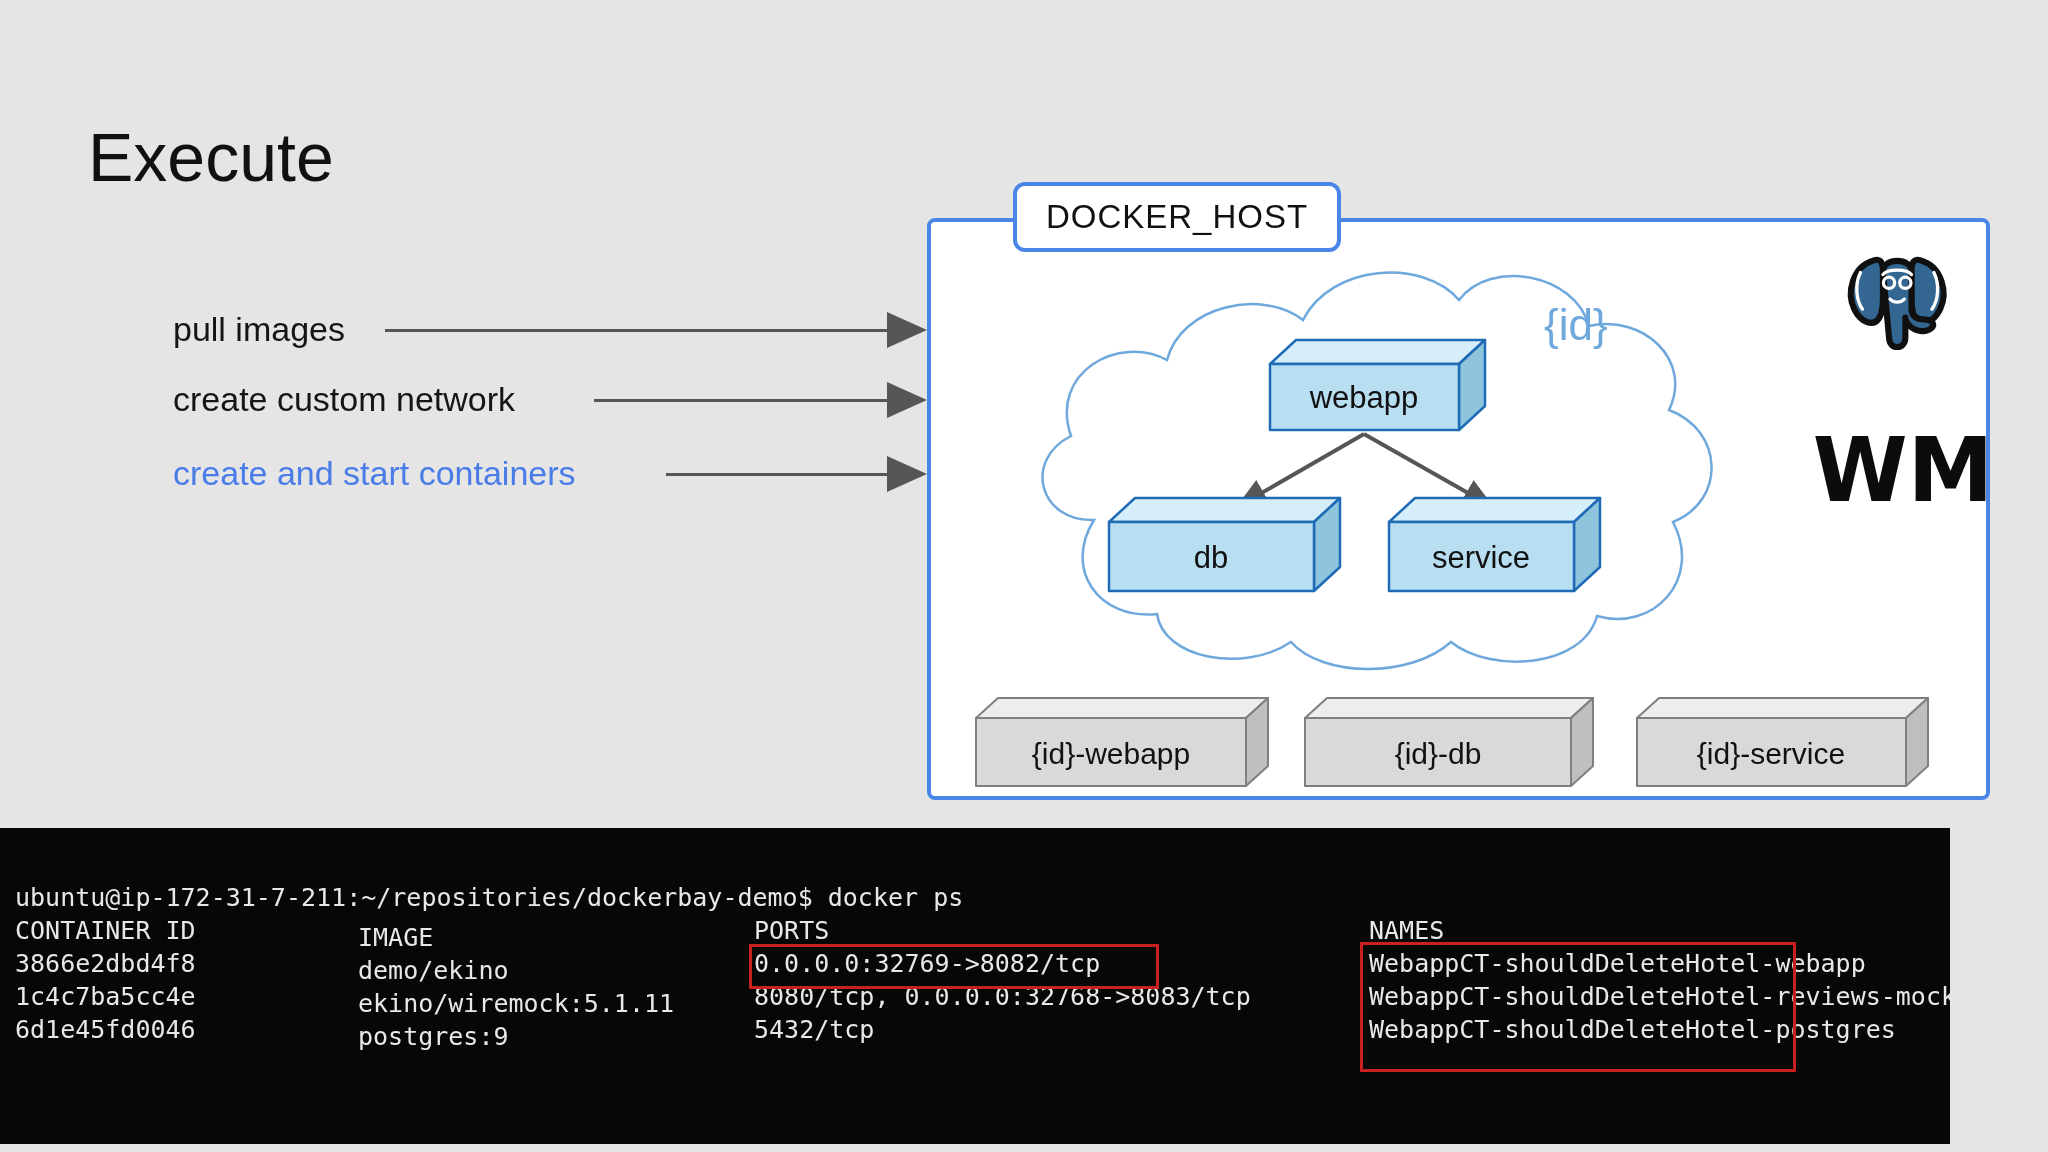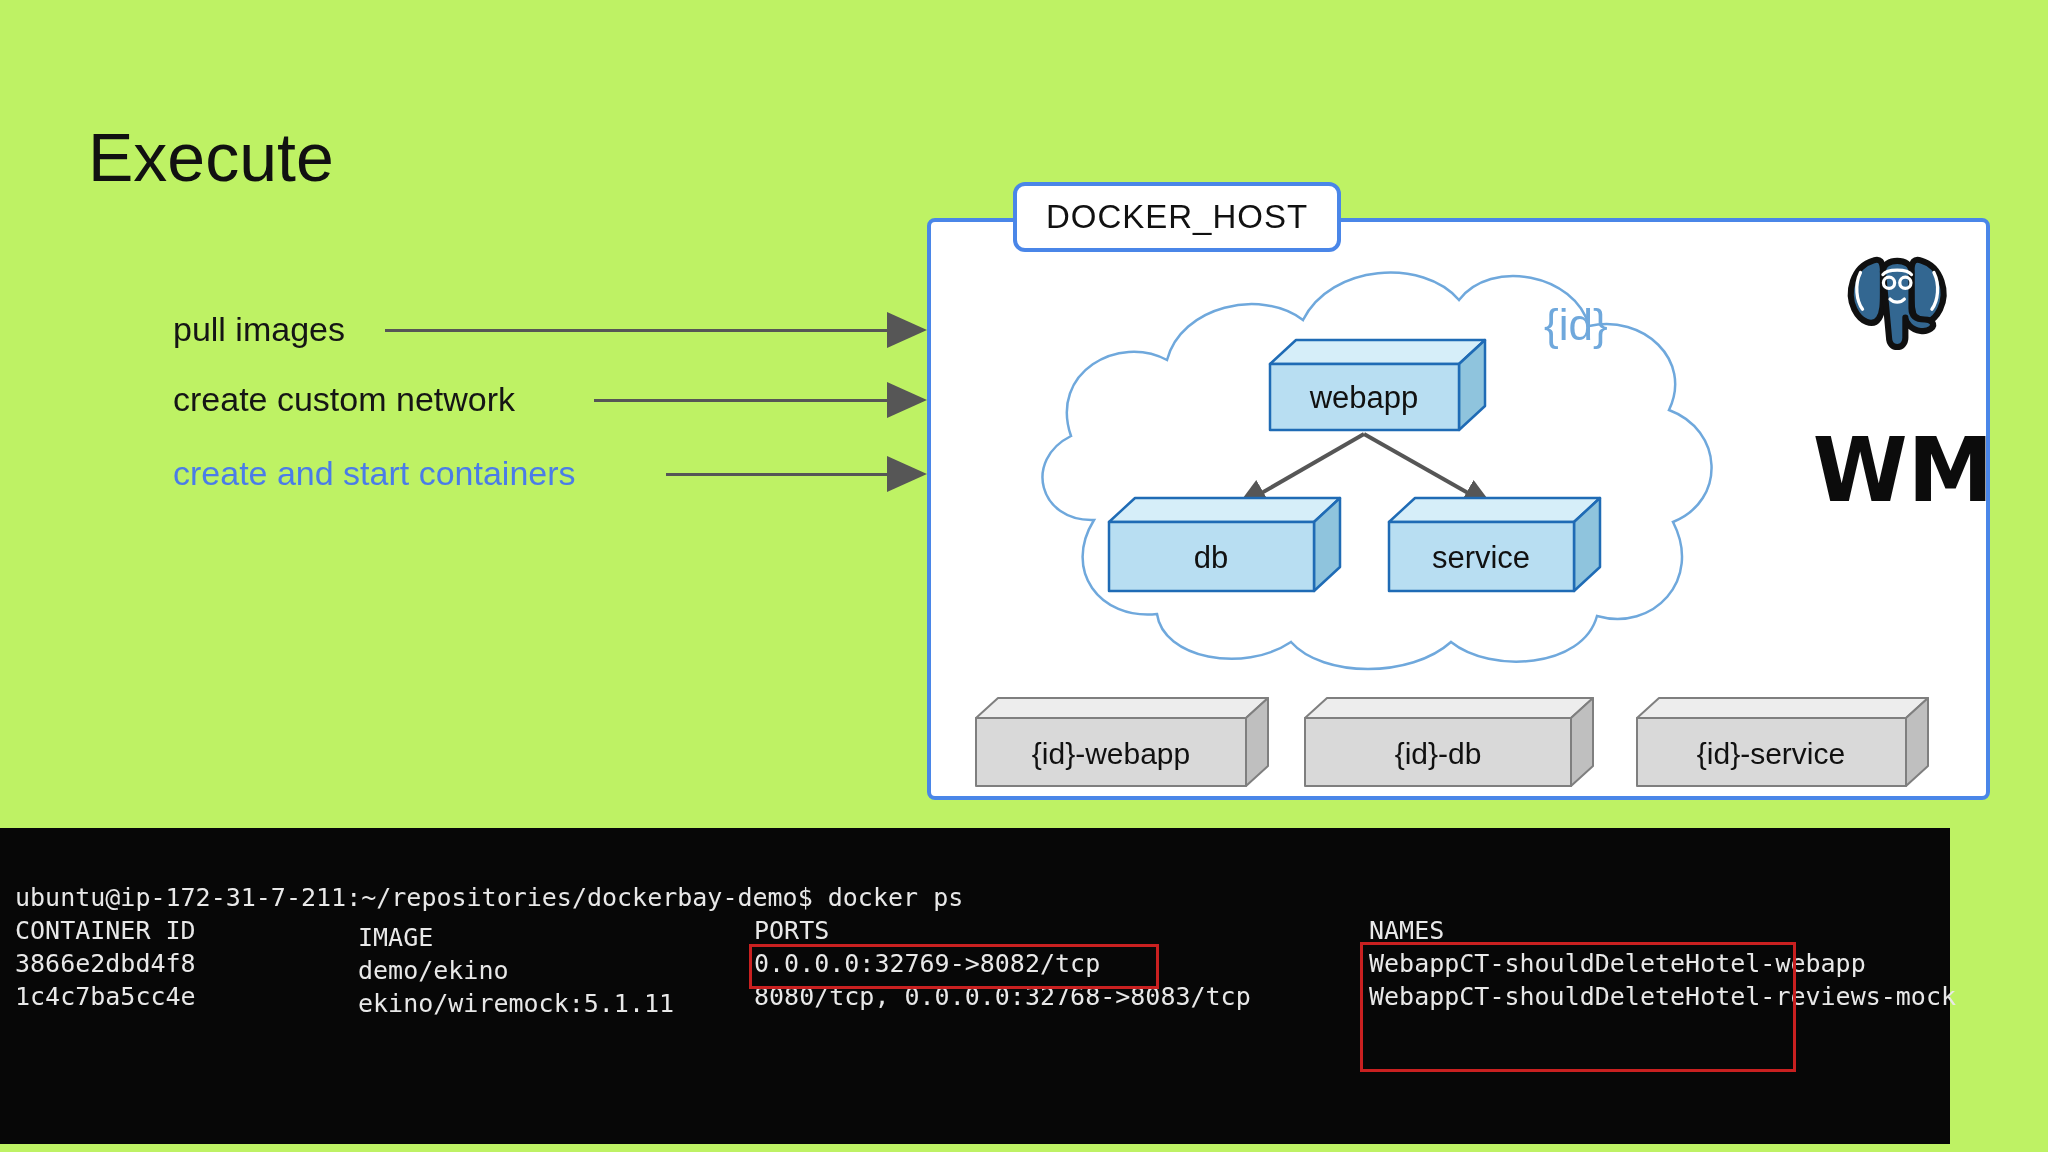--- a/index.html
+++ b/index.html
@@ -1,16 +1,16 @@
 <!DOCTYPE html>
 <html><head>
 <meta charset="utf-8">
 <style>
   html,body{margin:0;padding:0;background:#ffffff;}
-  #stage{position:relative;width:2048px;height:1152px;background:#bef264;overflow:hidden;
+  #stage{position:relative;width:2048px;height:1152px;background:#e5e5e5;overflow:hidden;
          font-family:"Liberation Sans","DejaVu Sans",sans-serif;}
 
   
   .slide-title{position:absolute;left:88px;top:118px;font-size:68px;color:#111;letter-spacing:0px;}
   .bullet{position:absolute;left:157px;font-size:34px;color:#151515;white-space:nowrap;margin-left:16px;}
   .bullet.blue{color:#4a7ce8;}
   .harrow-line{position:absolute;height:3px;background:#565656;}
   .harrow-head{position:absolute;width:0;height:0;border-top:18px solid transparent;
                border-bottom:18px solid transparent;border-left:40px solid #565656;}
 
@@ -147,18 +147,24 @@
       <span class="tcol c1">demo/ekino</span>
       <span class="tcol c2">0.0.0.0:32769-&gt;8082/tcp</span>
       <span class="tcol c3">WebappCT-shouldDeleteHotel-webapp</span>
     </div>
     <div class="trow" style="top:152px;">
       <span class="tcol c0">1c4c7ba5cc4e</span>
       <span class="tcol c1">ekino/wiremock:5.1.11</span>
       <span class="tcol c2">8080/tcp, 0.0.0.0:32768-&gt;8083/tcp</span>
       <span class="tcol c3">WebappCT-shouldDeleteHotel-reviews-mock</span>
     </div>
+    <div class="trow" style="top:185px;">
+      <span class="tcol c0">6d1e45fd0046</span>
+      <span class="tcol c1">postgres:9</span>
+      <span class="tcol c2">5432/tcp</span>
+      <span class="tcol c3">WebappCT-shouldDeleteHotel-postgres</span>
+    </div>
 
     <div class="hl-box" style="left:749px;top:116px;width:410px;height:45px;"></div>
     <div class="hl-box" style="left:1360px;top:114px;width:436px;height:130px;"></div>
   </div>
 
 </div>
 
 </body></html>

